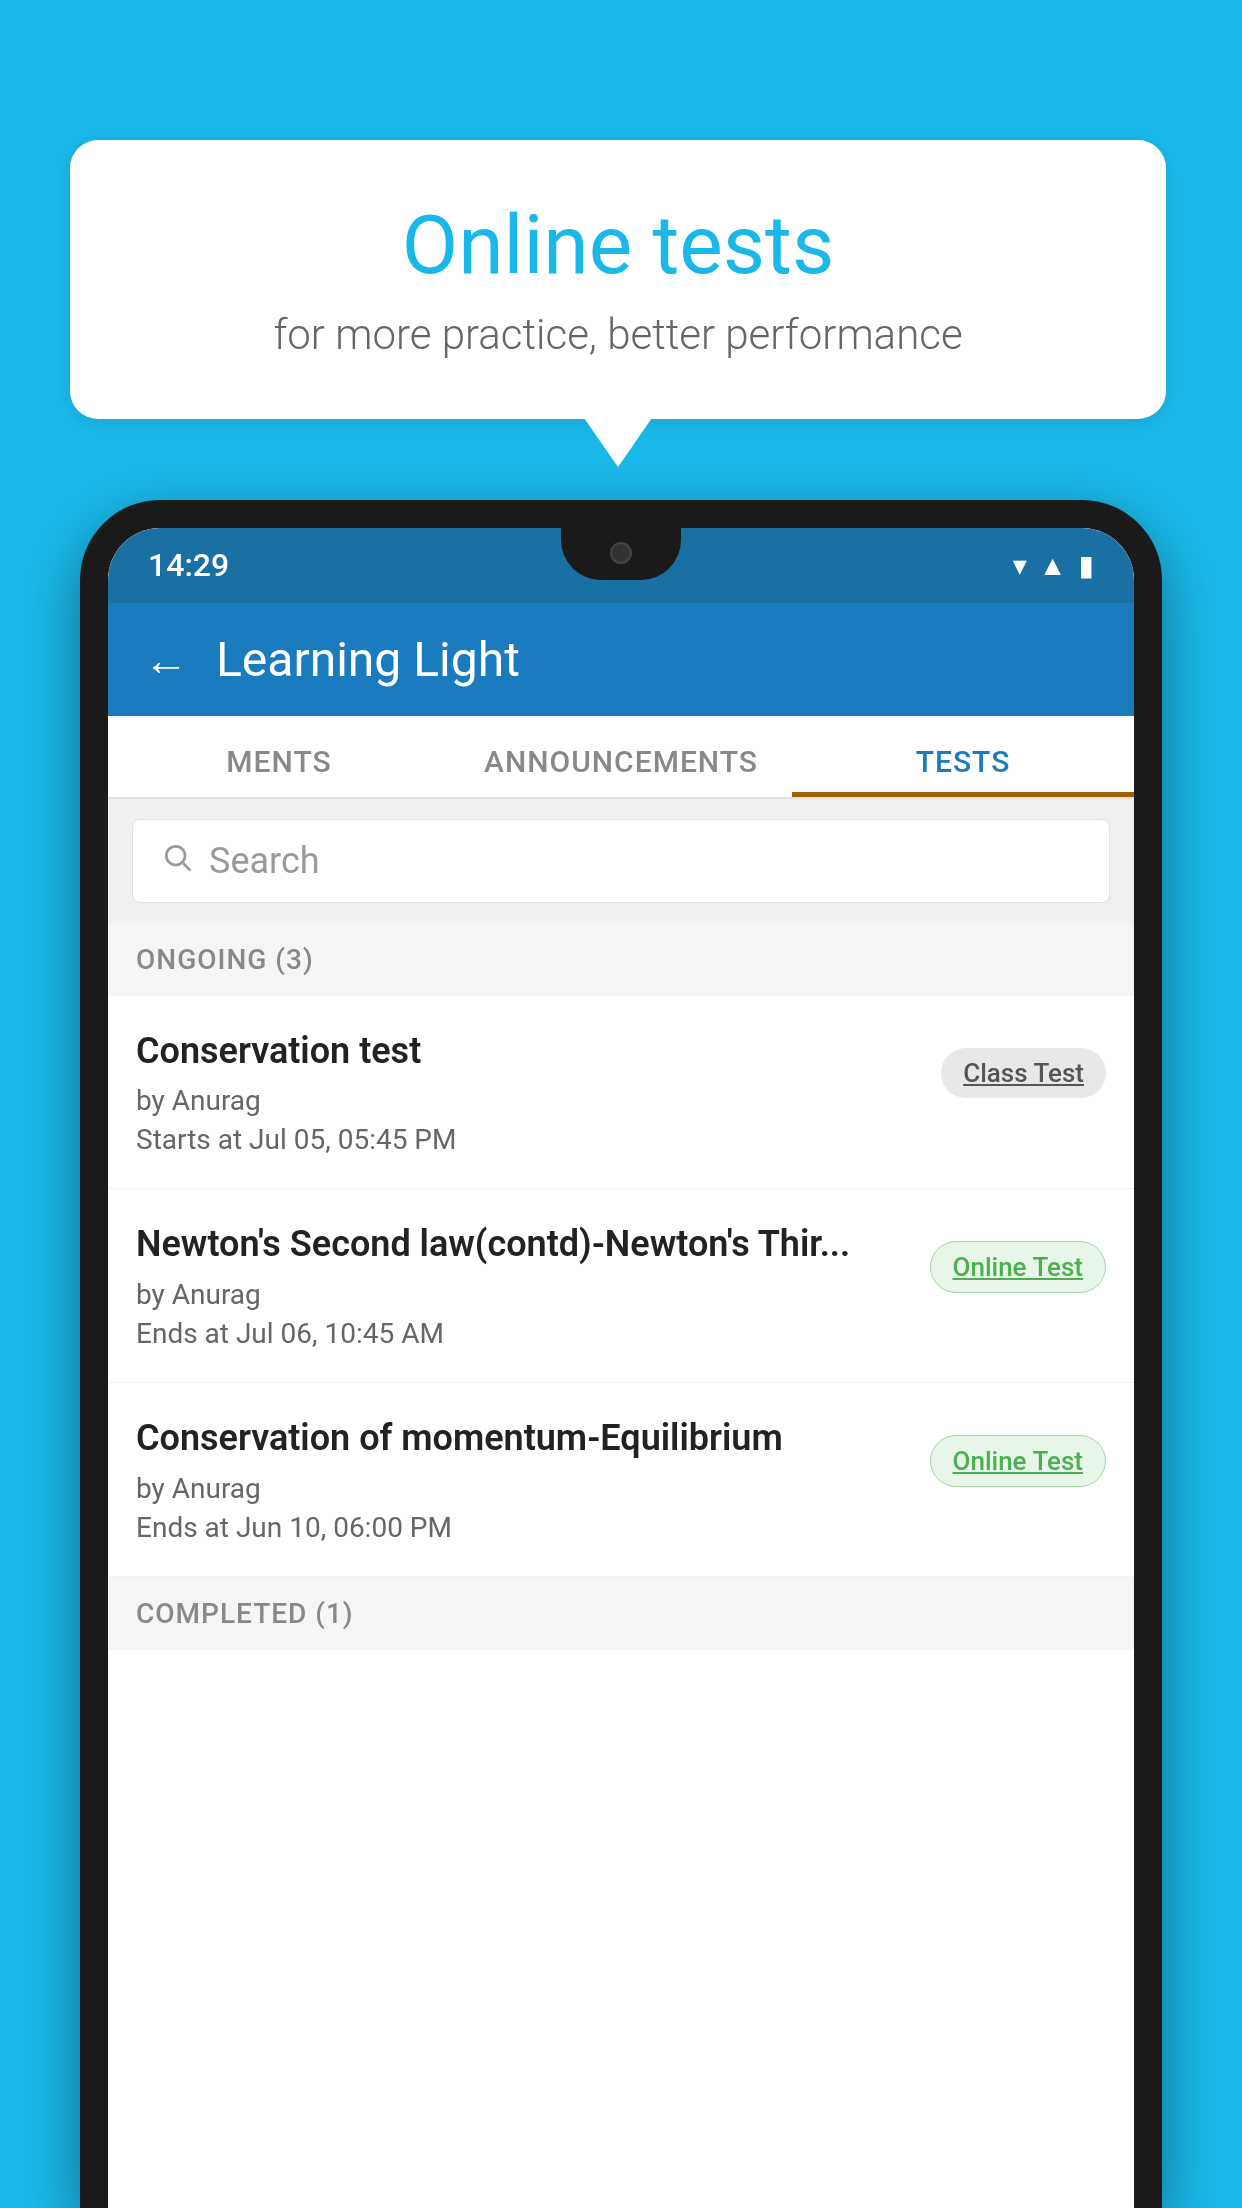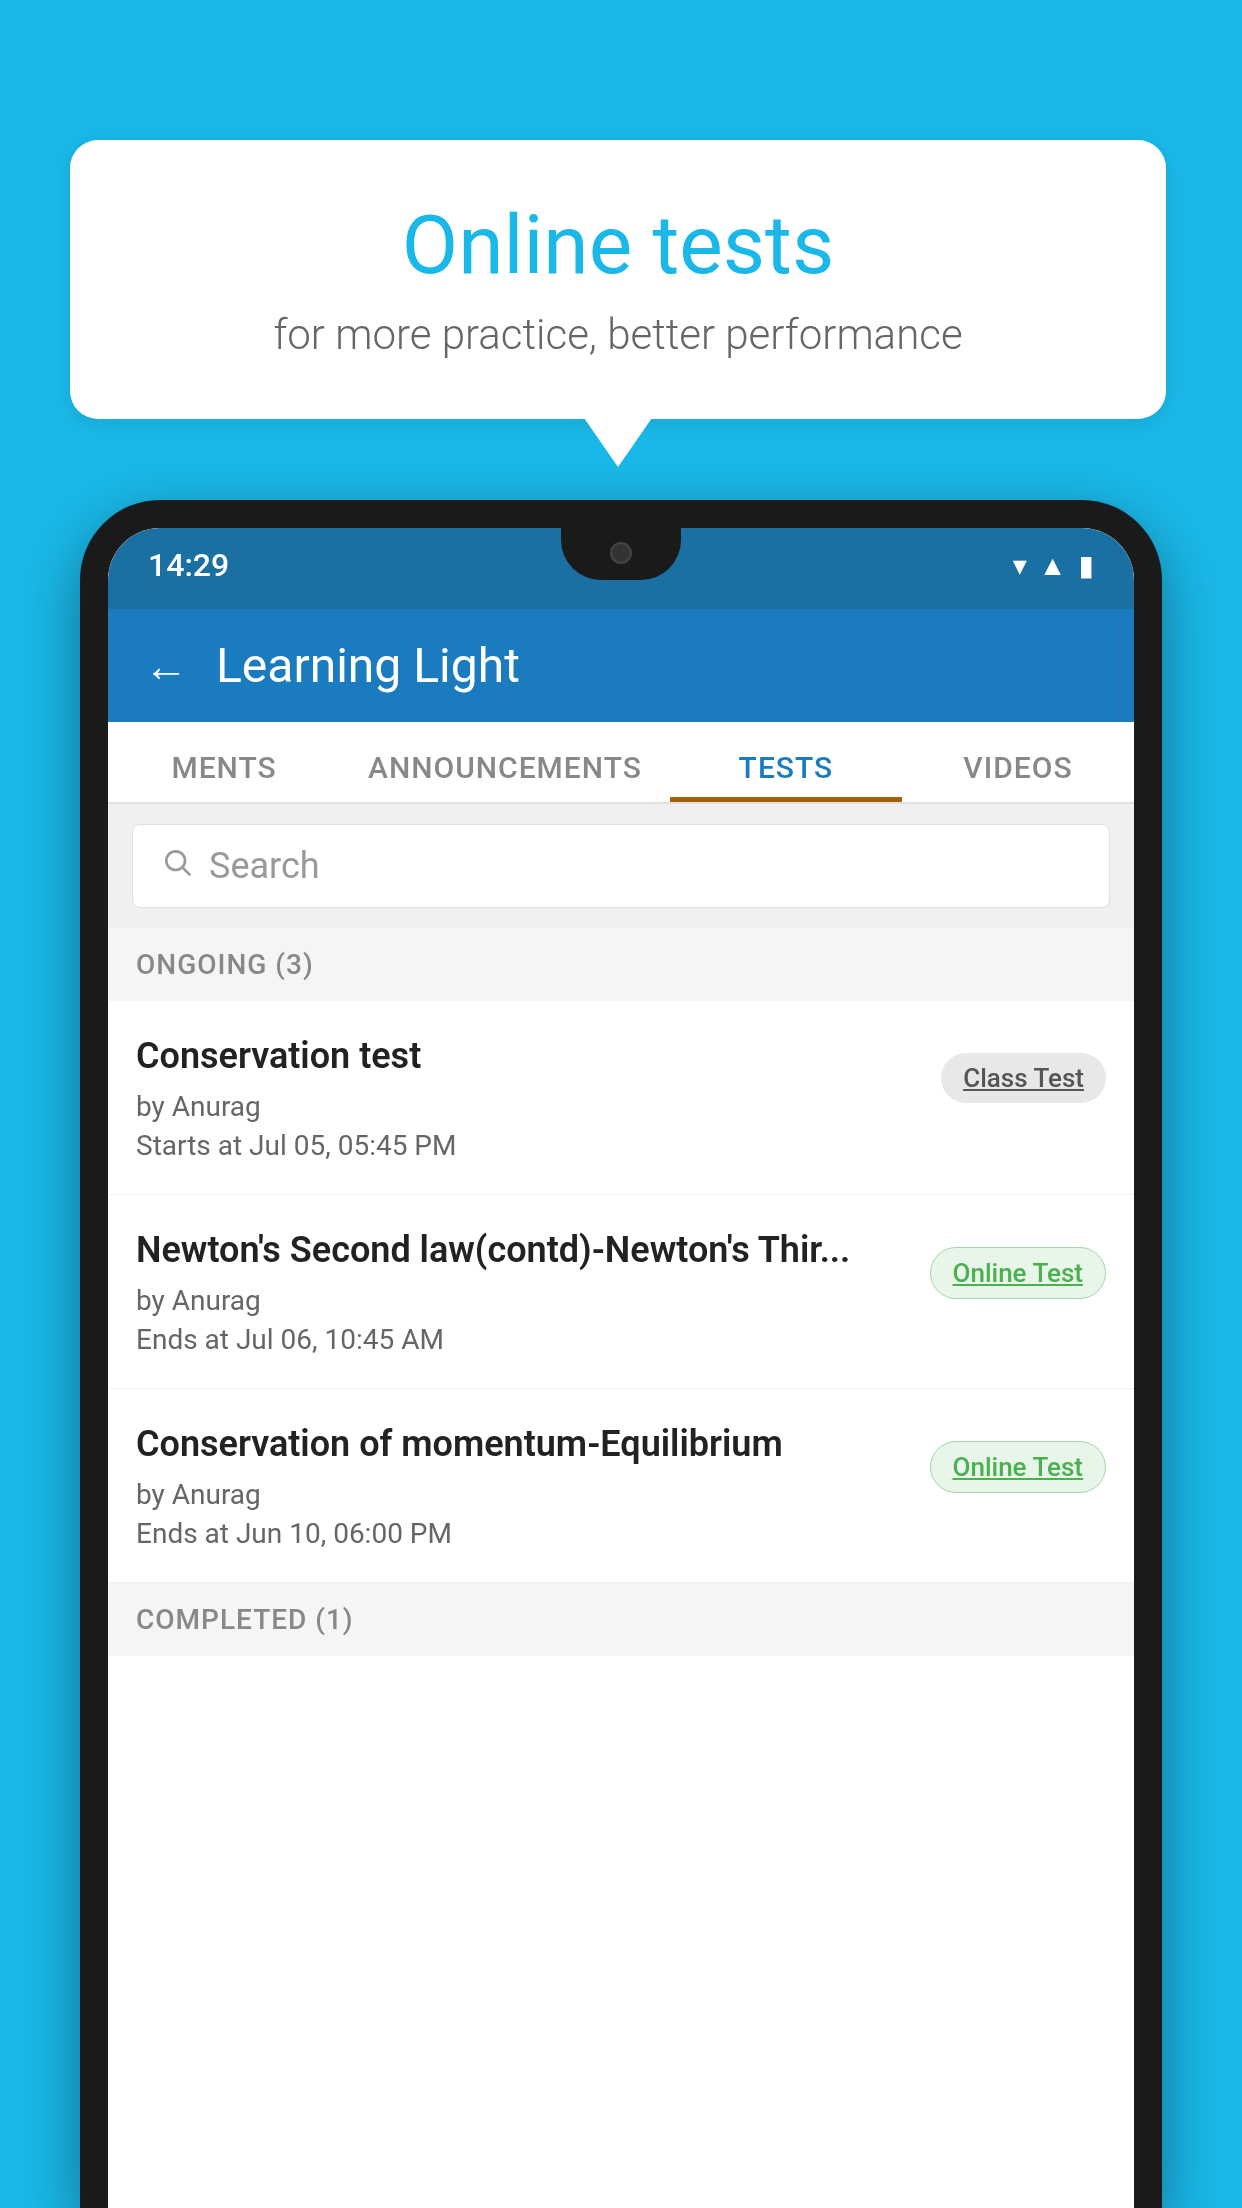--- a/index.html
+++ b/index.html
@@ -74,21 +74,21 @@
       width: 100%;
       height: 100%;
       position: relative;
       box-shadow: 0 20px 60px rgba(0,0,0,0.4);
     }
 
     
     .phone-status-bar {
       background: #1a6fa3;
       border-radius: 52px 52px 0 0;
-      padding: 18px 40px 25px 40px;
+      padding: 18px 40px 19px 40px;
       display: flex;
       justify-content: space-between;
       align-items: center;
       position: relative;
       gap: 24px;
     }
 
     .notch {
       position: absolute;
       top: 0;
@@ -331,23 +331,20 @@
       <div class="tabs-container">
         <div class="tab">
           <span>MENTS</span>
         </div>
         <div class="tab">
           <span>ANNOUNCEMENTS</span>
         </div>
         <div class="tab active">
           <span>TESTS</span>
         </div>
-        <div class="tab">
-          <span>VIDEOS</span>
-        </div>
       </div>
 
       <div class="screen-content">
 
         <div class="search-container">
           <div class="search-bar">
             <span class="search-icon-svg">
               <svg width="32" height="32" viewBox="0 0 24 24" fill="none" stroke="#999" stroke-width="2">
                 <circle cx="11" cy="11" r="7"></circle>
                 <line x1="16.5" y1="16.5" x2="22" y2="22"></line>

